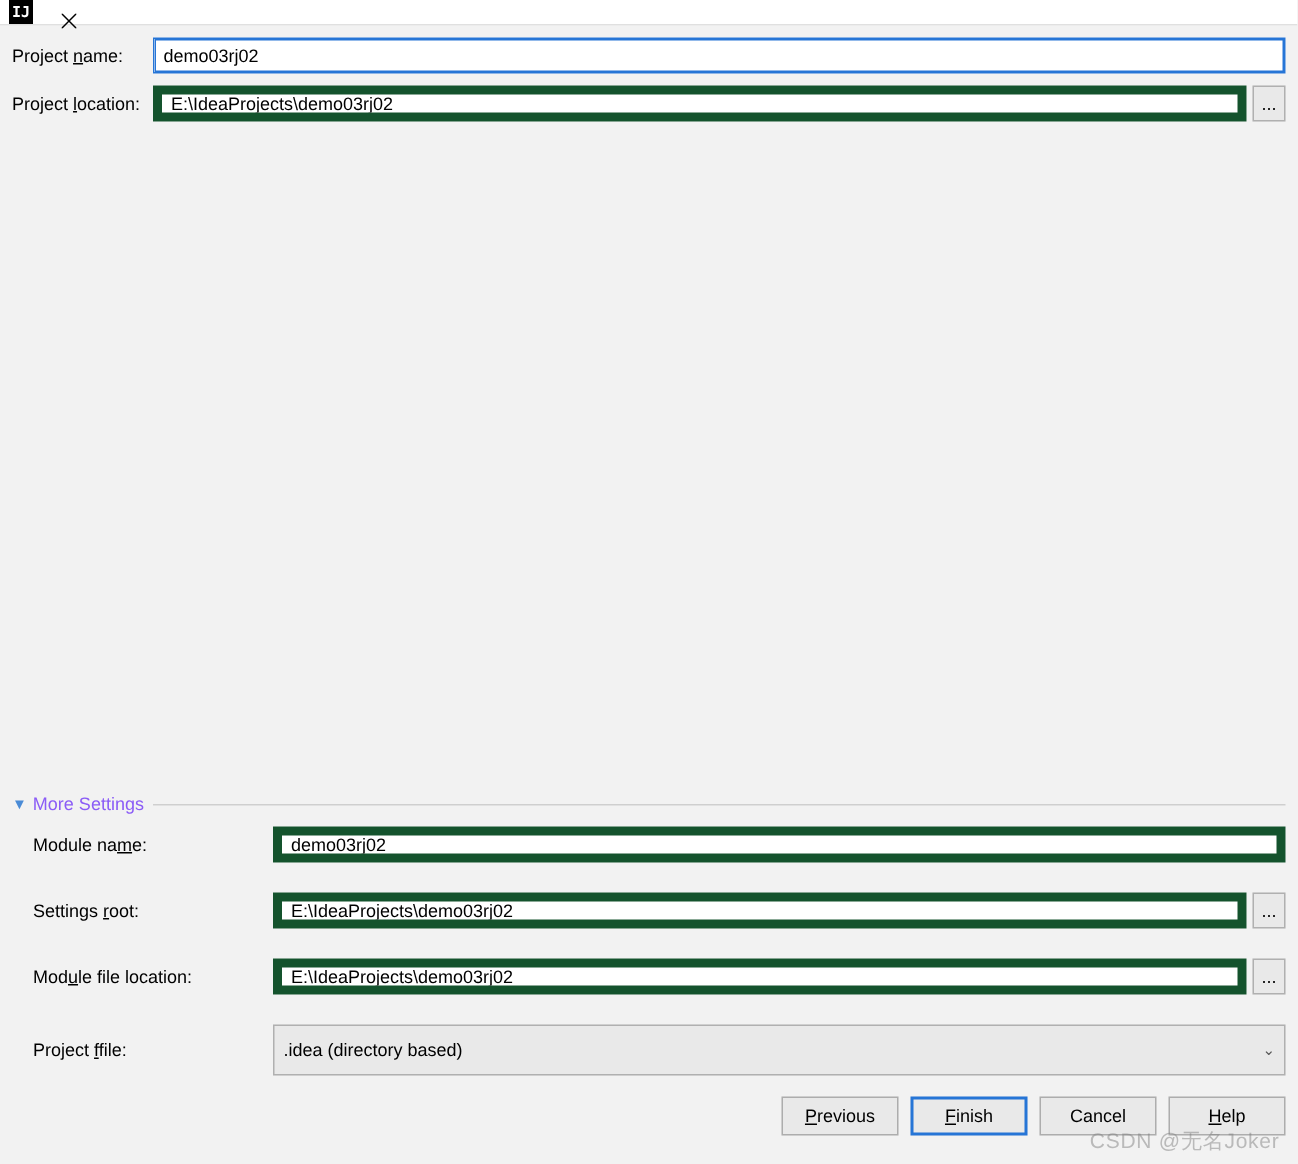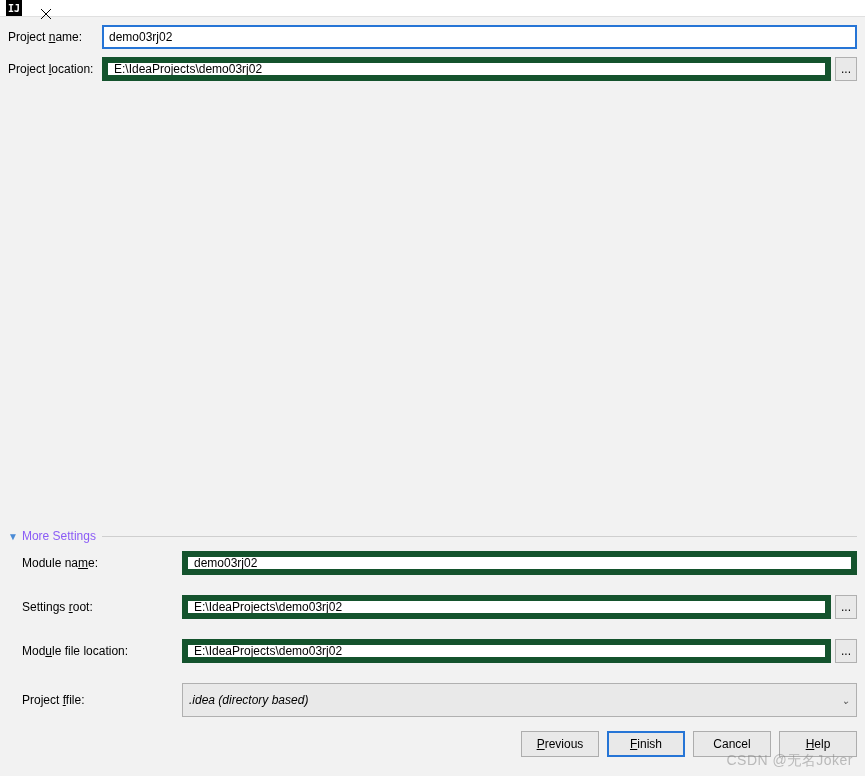--- a/index.html
+++ b/index.html
@@ -115,21 +115,20 @@
     }
     .select {
       height: 24px;
       border: 1px solid #b0b0b0;
       background: #e9e9e9;
       display: flex;
       align-items: center;
       padding: 16px 6px;
       cursor: pointer;
       position: relative;
-      font-style: italic;
     }
     .select .chev {
       position: absolute;
       right: 6px;
       font-size: 10px;
       color: #555;
     }
     .button-bar {
       display: flex;
       justify-content: flex-end;

